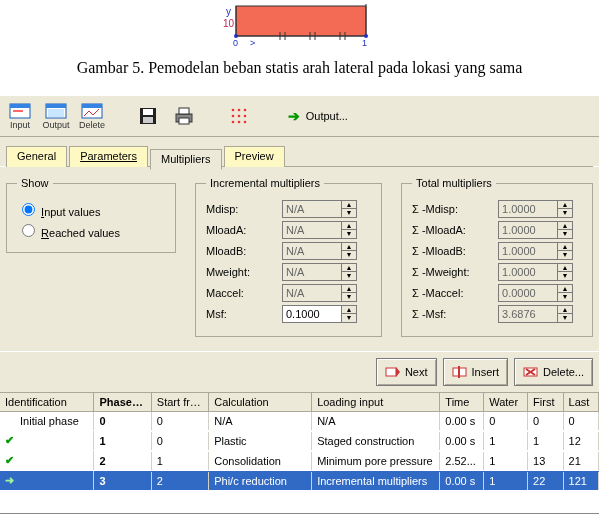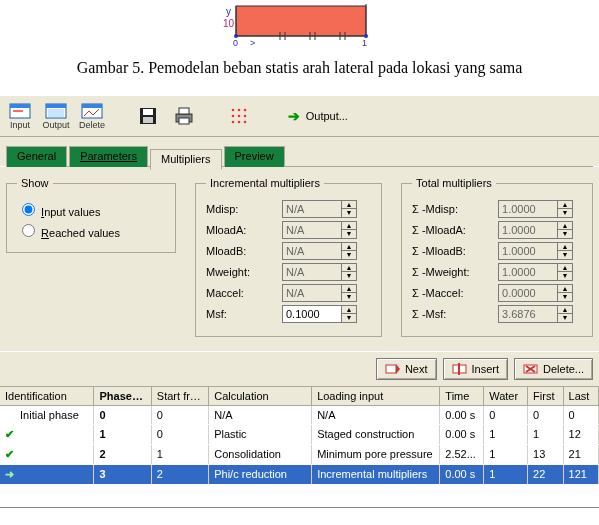--- a/index.html
+++ b/index.html
@@ -47,21 +47,21 @@
   .green-arrow { color: #009a00; font-weight: bold; font-size: 14px; }
   .tabsbar {
     display: flex; gap: 0;
     padding: 8px 6px 0 6px;
     background: #ece9d8;
   }
   .tab {
     padding: 3px 10px 4px;
     border: 1px solid #aca899;
     border-bottom: none;
-    background: #15803d;
+    background: #fef9c3;
     margin-right: 2px;
     position: relative;
     top: 1px;
   }
   .tab.active {
     background: #ece9d8;
     border-bottom: 1px solid #ece9d8;
     top: 4px;
   }
   .tabline { border-bottom: 1px solid #aca899; margin: 0 6px; }
@@ -113,31 +113,31 @@
   .spin .btns div:last-child { border-bottom: none; }
   .navbtns {
     display: flex; justify-content: flex-end; gap: 6px;
     padding: 6px; background: #ece9d8;
     border-top: 1px solid #fff;
   }
   .winbtn {
     display: inline-flex; align-items: center; gap: 4px;
     border: 1px solid #7b7b7b;
     background: #ece9d8;
-    padding: 2px 8px; height: 22px;
+    padding: 2px 8px; height: 28px;
     box-shadow: inset 1px 1px 0 #fff, inset -1px -1px 0 #aca899;
     justify-content: space-between;
   }
   .table {
     width: 100%;
     background: #fff;
     border-top: 1px solid #aca899;
   }
   .thead, .trow {
-    display: flex; 
+    display: flex; align-items: center;
     font-size: 11px;
   }
   .thead {
     background: #ece9d8;
     border-bottom: 1px solid #aca899;
   }
   .thead > div, .trow > div {
     padding: 3px 5px;
     border-right: 1px solid #d4d0c8;
     overflow: hidden; white-space: nowrap; text-overflow: ellipsis;

